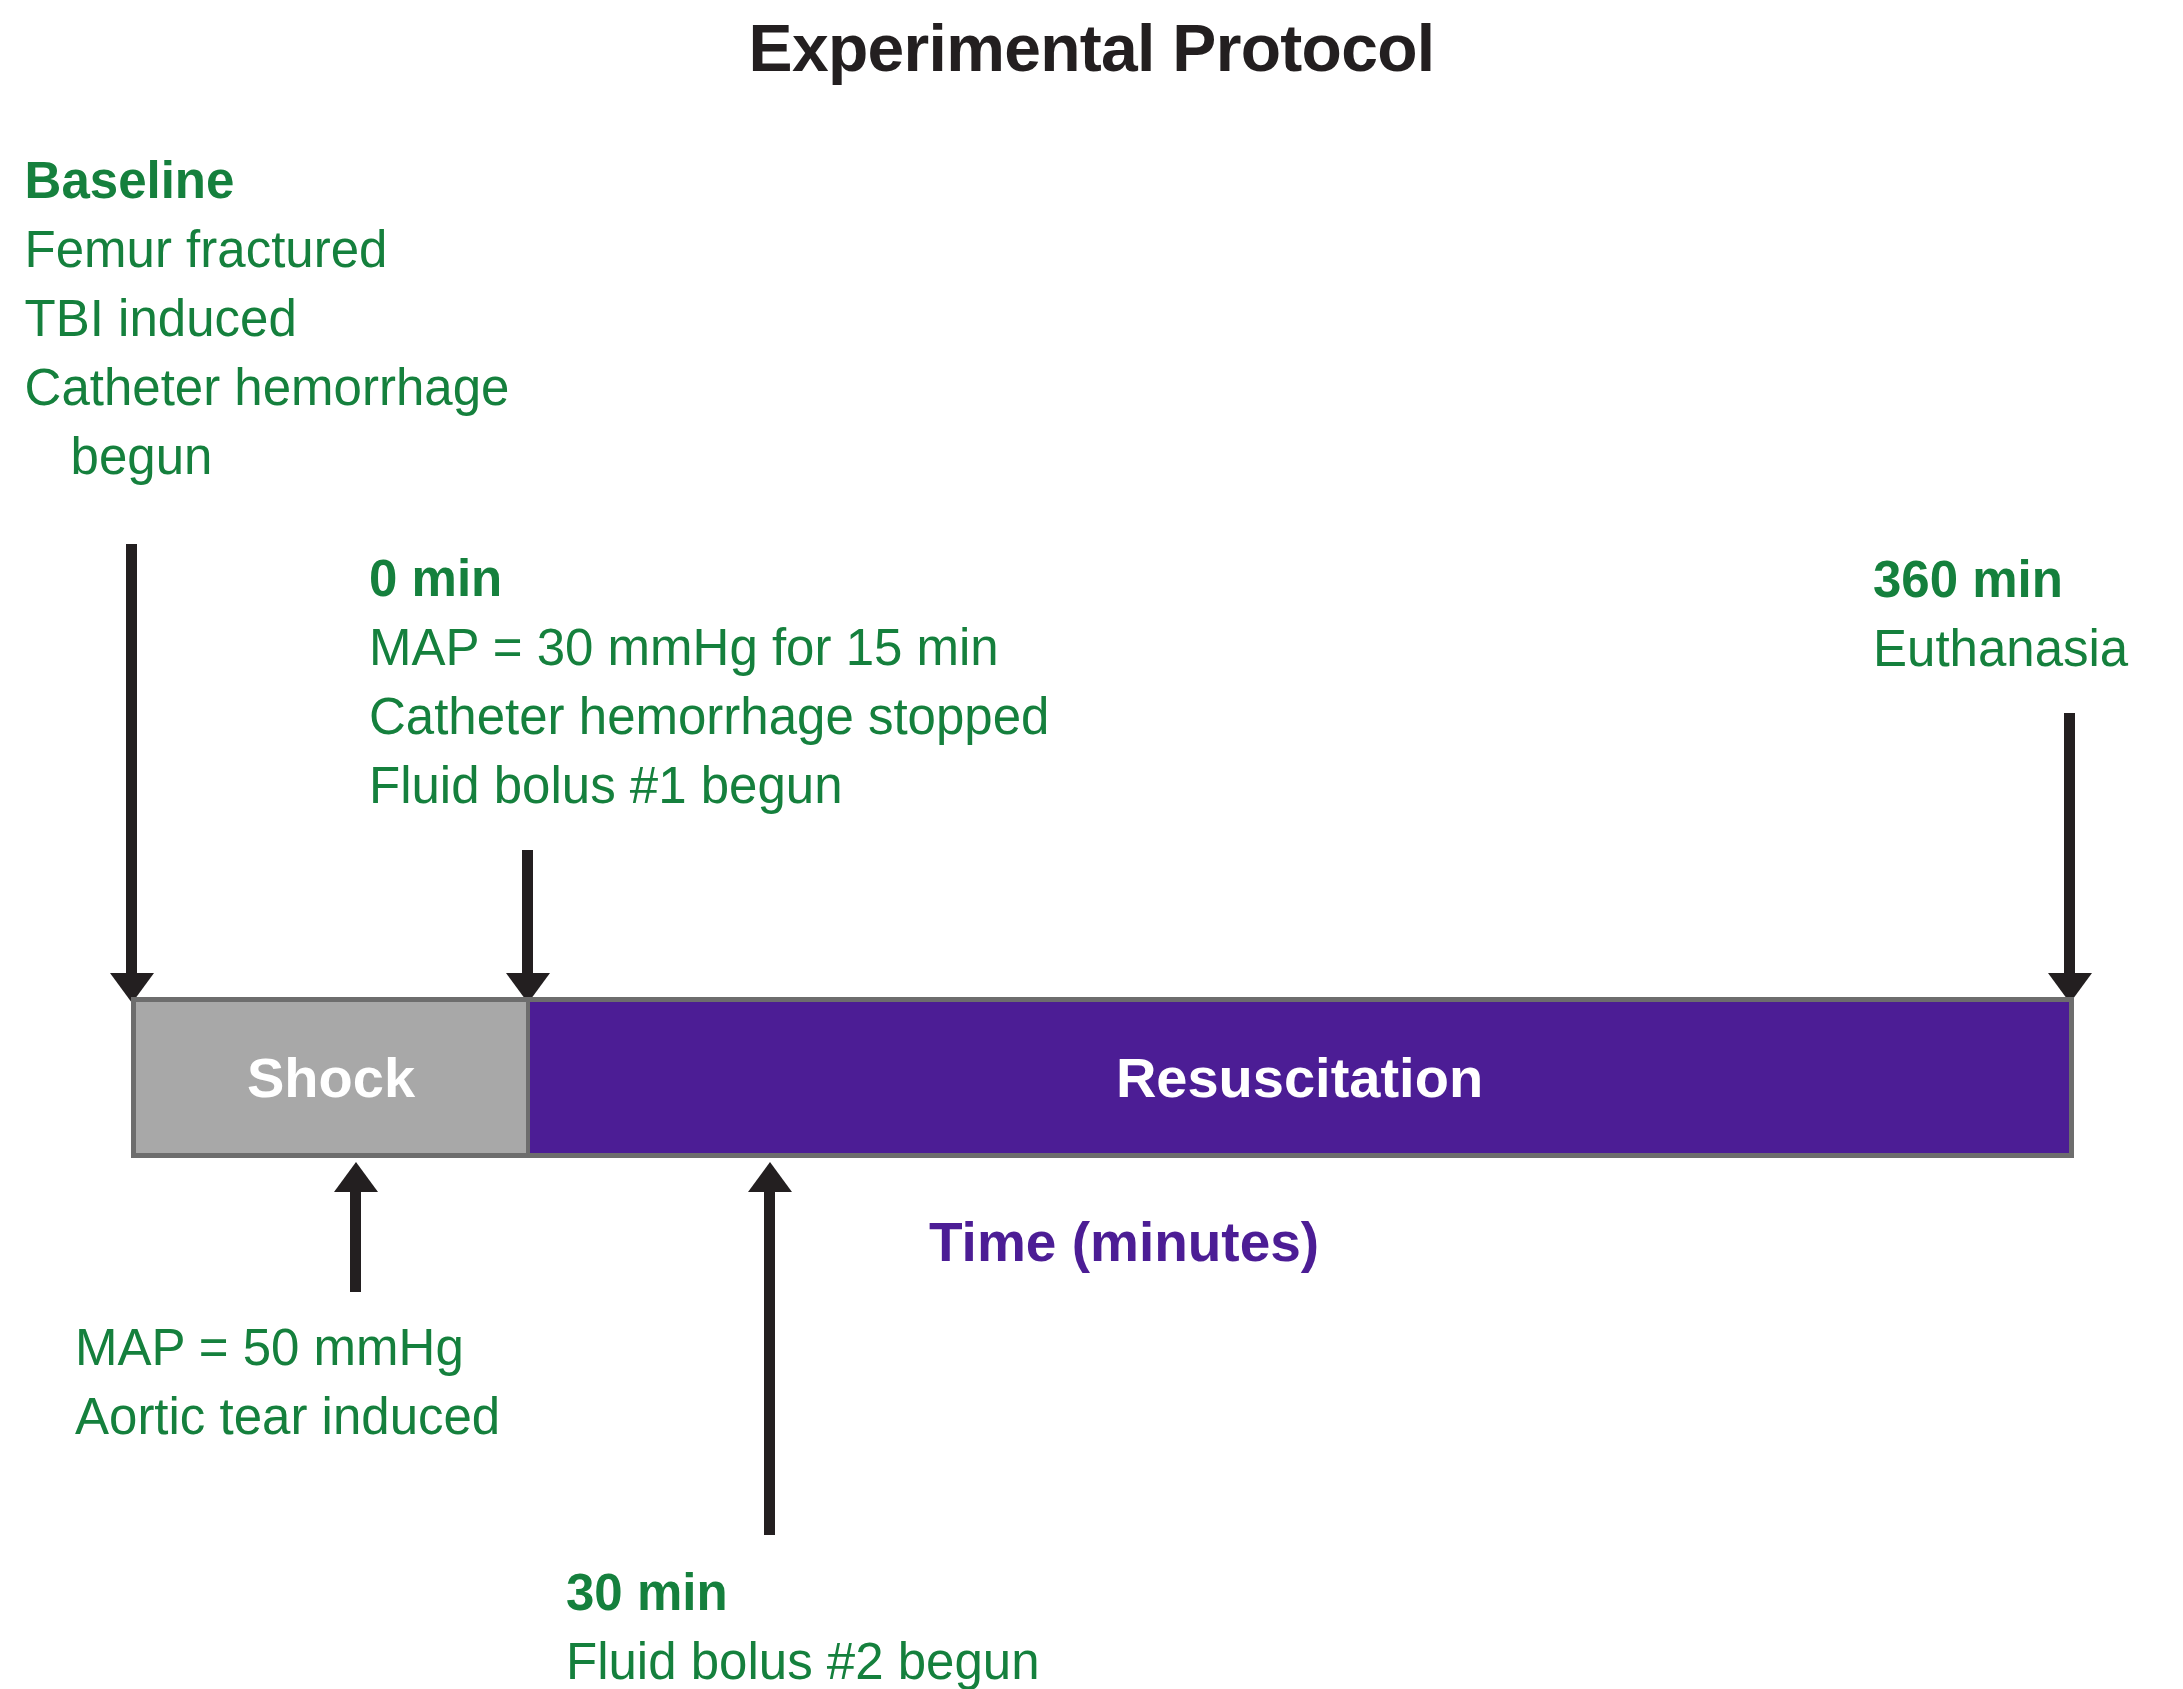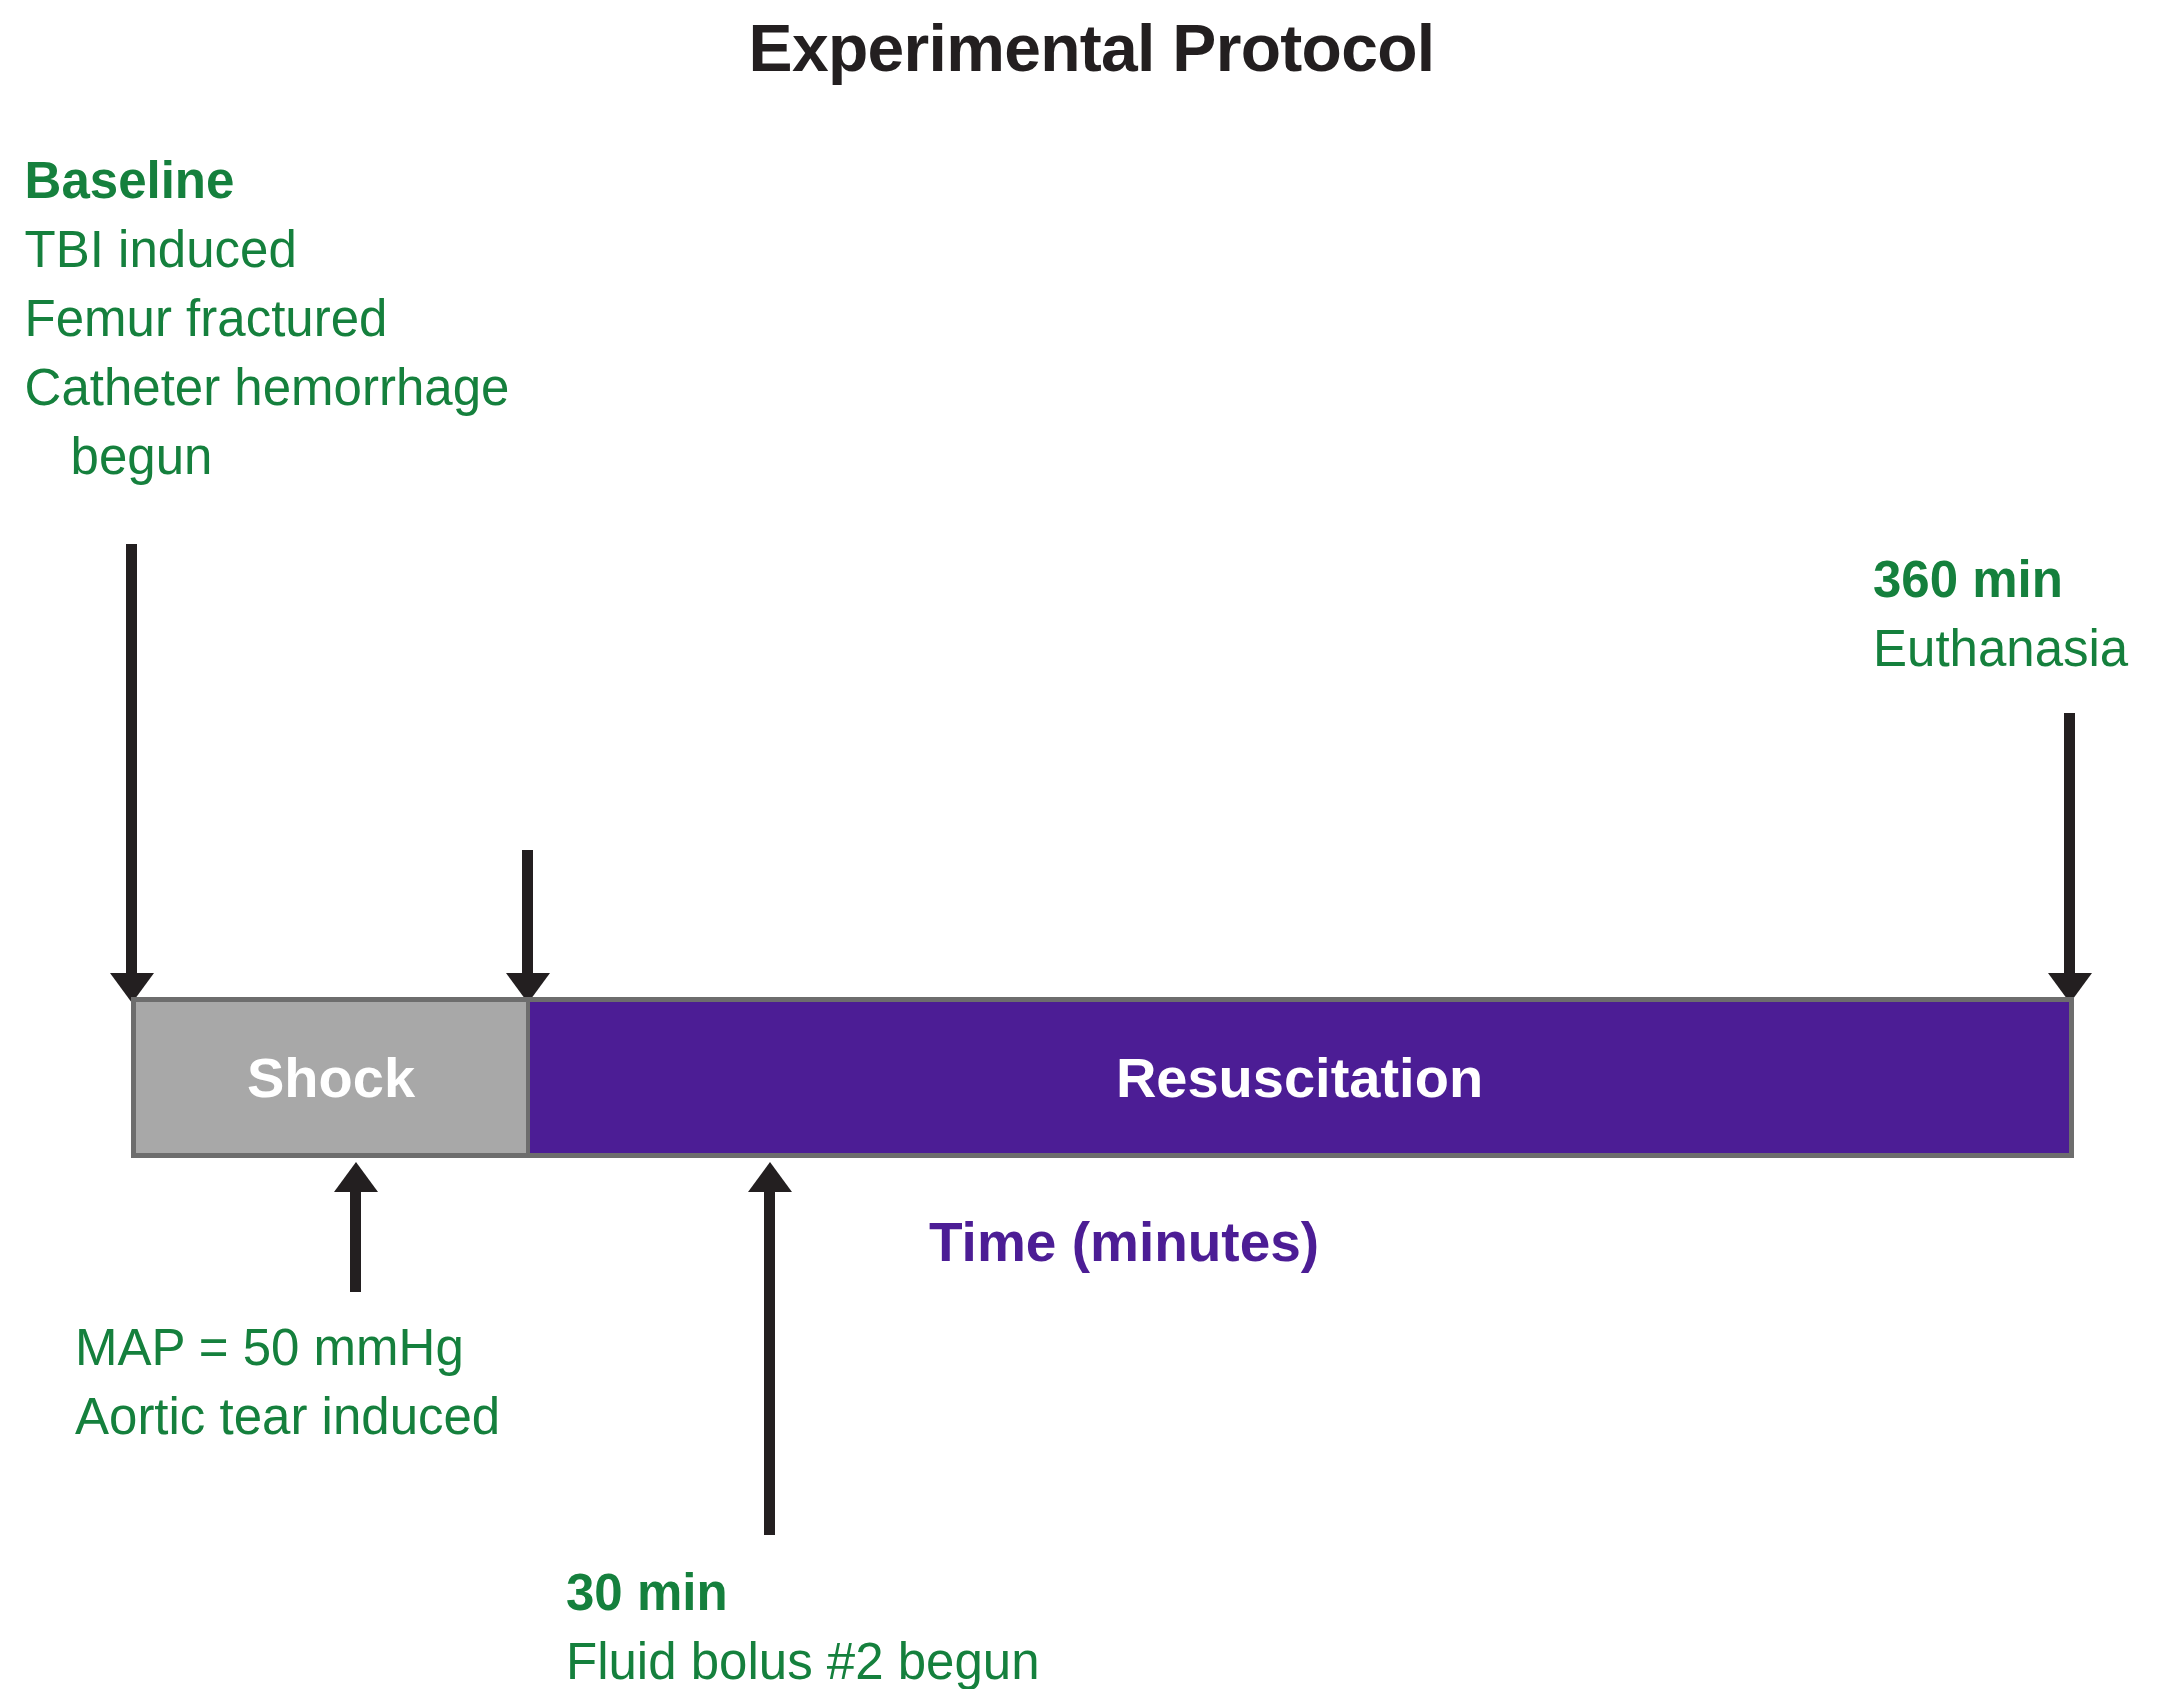--- a/index.html
+++ b/index.html
@@ -146,26 +146,32 @@
 </style>
 </head>
 <body>
 
 <div id="figure">
 
   <div class="fig-title">Experimental Protocol</div>
 
   <div class="annot" id="annot-baseline">
     <div class="line bold">Baseline</div>
+    <div class="line">Femur fractured</div>
     <div class="line">TBI induced</div>
-    <div class="line">Femur fractured</div>
     <div class="line">Catheter hemorrhage</div>
     <div class="line indent">begun</div>
   </div>
 
+  <div class="annot" id="annot-zero">
+    <div class="line bold">0 min</div>
+    <div class="line">MAP = 30 mmHg for 15 min</div>
+    <div class="line">Catheter hemorrhage stopped</div>
+    <div class="line">Fluid bolus #1 begun</div>
+  </div>
 
   <div class="annot" id="annot-end">
     <div class="line bold">360 min</div>
     <div class="line">Euthanasia</div>
   </div>
 
   <div class="annot" id="annot-map50">
     <div class="line">MAP = 50 mmHg</div>
     <div class="line">Aortic tear induced</div>
   </div>

